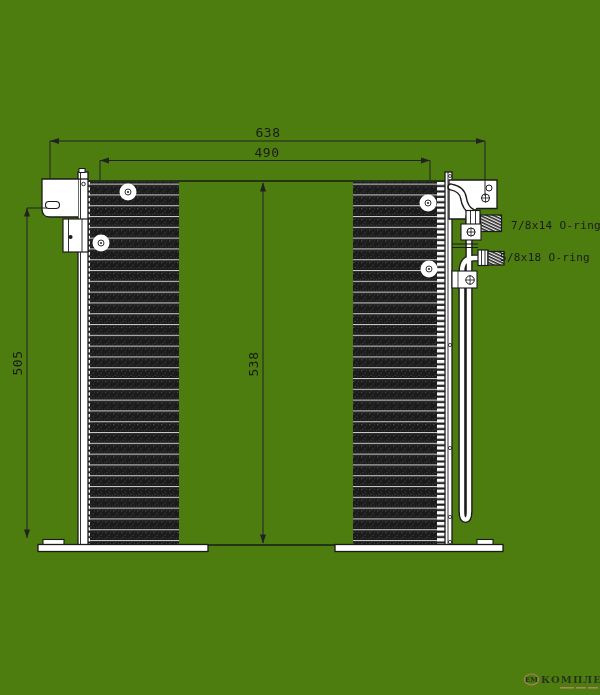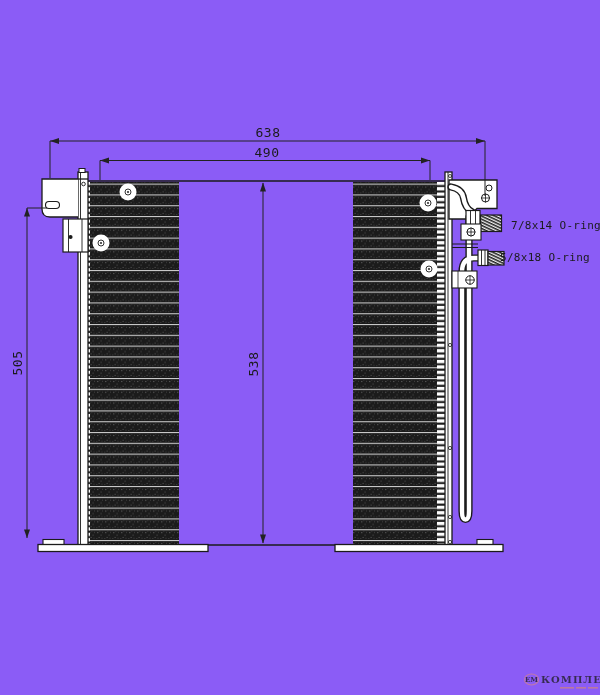--- a/index.html
+++ b/index.html
@@ -1,16 +1,16 @@
 <!DOCTYPE html>
 <html><head>
 <meta charset="utf-8">
 <style>
   html,body{margin:0;padding:0;background:#ffffff;}
-  .stage{position:relative;width:600px;height:695px;background:#8b5cf6;overflow:hidden;
+  .stage{position:relative;width:600px;height:695px;background:#4d7c0f;overflow:hidden;
          font-family:"DejaVu Sans Mono", monospace;}
   svg{position:absolute;left:0;top:0;}
   text{fill:#1b1b1b;}
   .dimtxt{font-size:13px;letter-spacing:0.5px;font-family:"DejaVu Sans Mono",monospace;}
   .fittxt{font-size:11px;letter-spacing:0.3px;font-family:"DejaVu Sans Mono",monospace;}
   .wm-brand{font-family:"DejaVu Serif",serif;font-weight:bold;font-size:10px;letter-spacing:1px;}
   .wm-logo{font-family:"DejaVu Serif",serif;font-weight:bold;font-size:7px;}
 </style>
 </head>
 <body>

